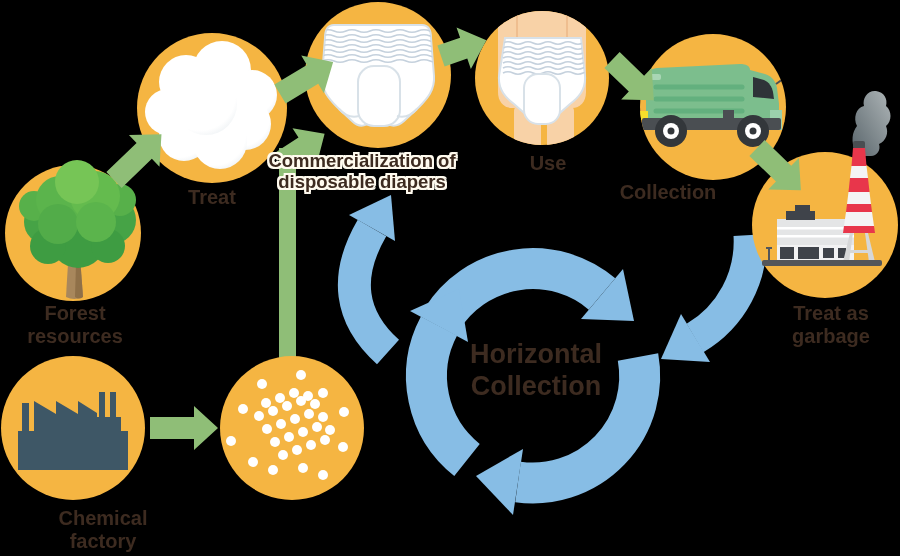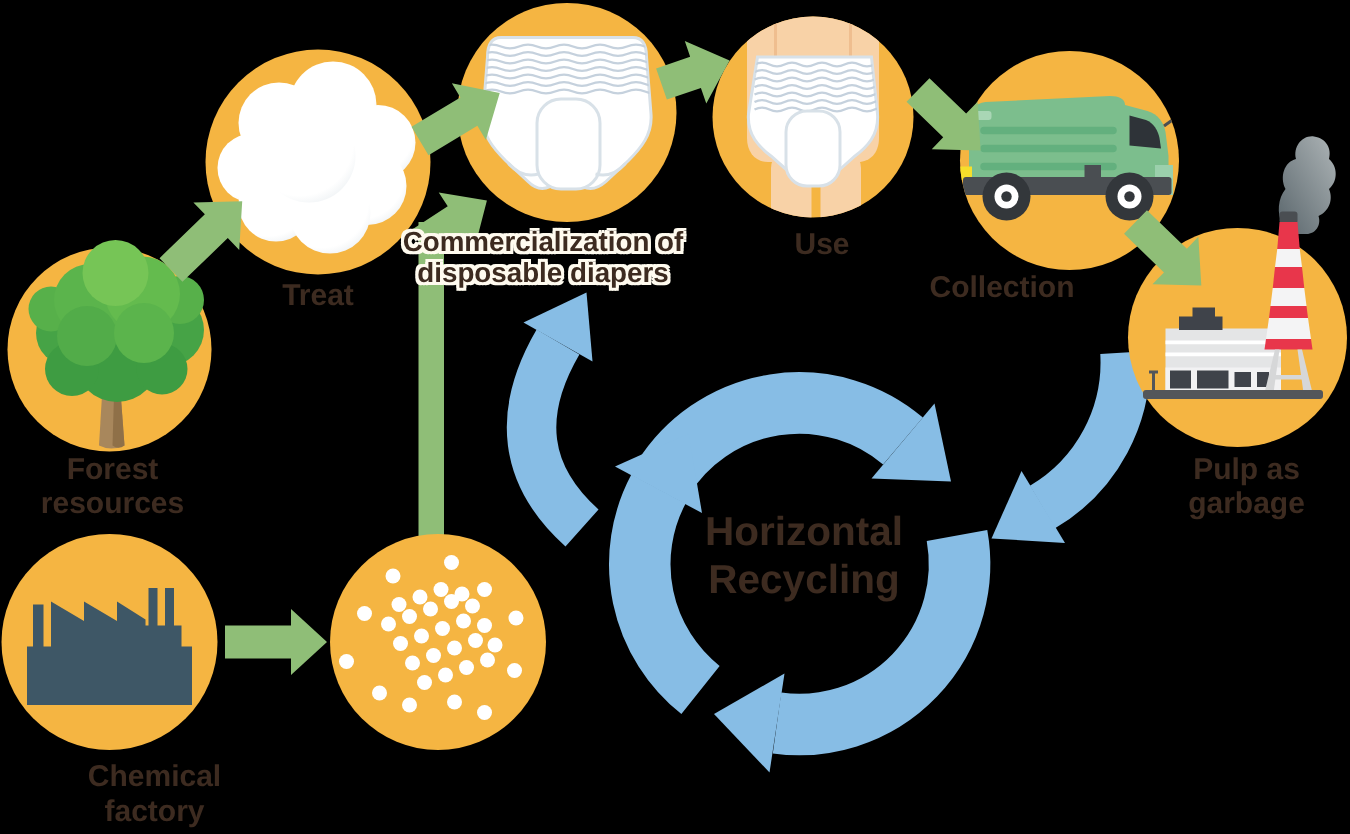--- a/index.html
+++ b/index.html
@@ -254,19 +254,19 @@
   </g>
 </svg>
 
 <div class="lbl" style="left:212px;top:186px;">Treat</div>
 <div class="lbl" style="left:75px;top:302px;">Forest
 resources</div>
 <div class="lbl lbl-outlined" style="left:362px;top:150px;">Commercialization of
 disposable diapers</div>
 <div class="lbl" style="left:548px;top:152px;">Use</div>
 <div class="lbl" style="left:668px;top:181px;">Collection</div>
-<div class="lbl" style="left:831px;top:302px;">Pulp as
+<div class="lbl" style="left:831px;top:302px;">Treat as
 garbage</div>
 <div class="lbl" style="left:75px;top:507px;margin-left:28px;">Chemical
 factory</div>
 <div class="lbl lbl-center" style="left:536px;top:338px;">Horizontal
-Recycling</div>
+Collection</div>
 </div>
 
 </body></html>

